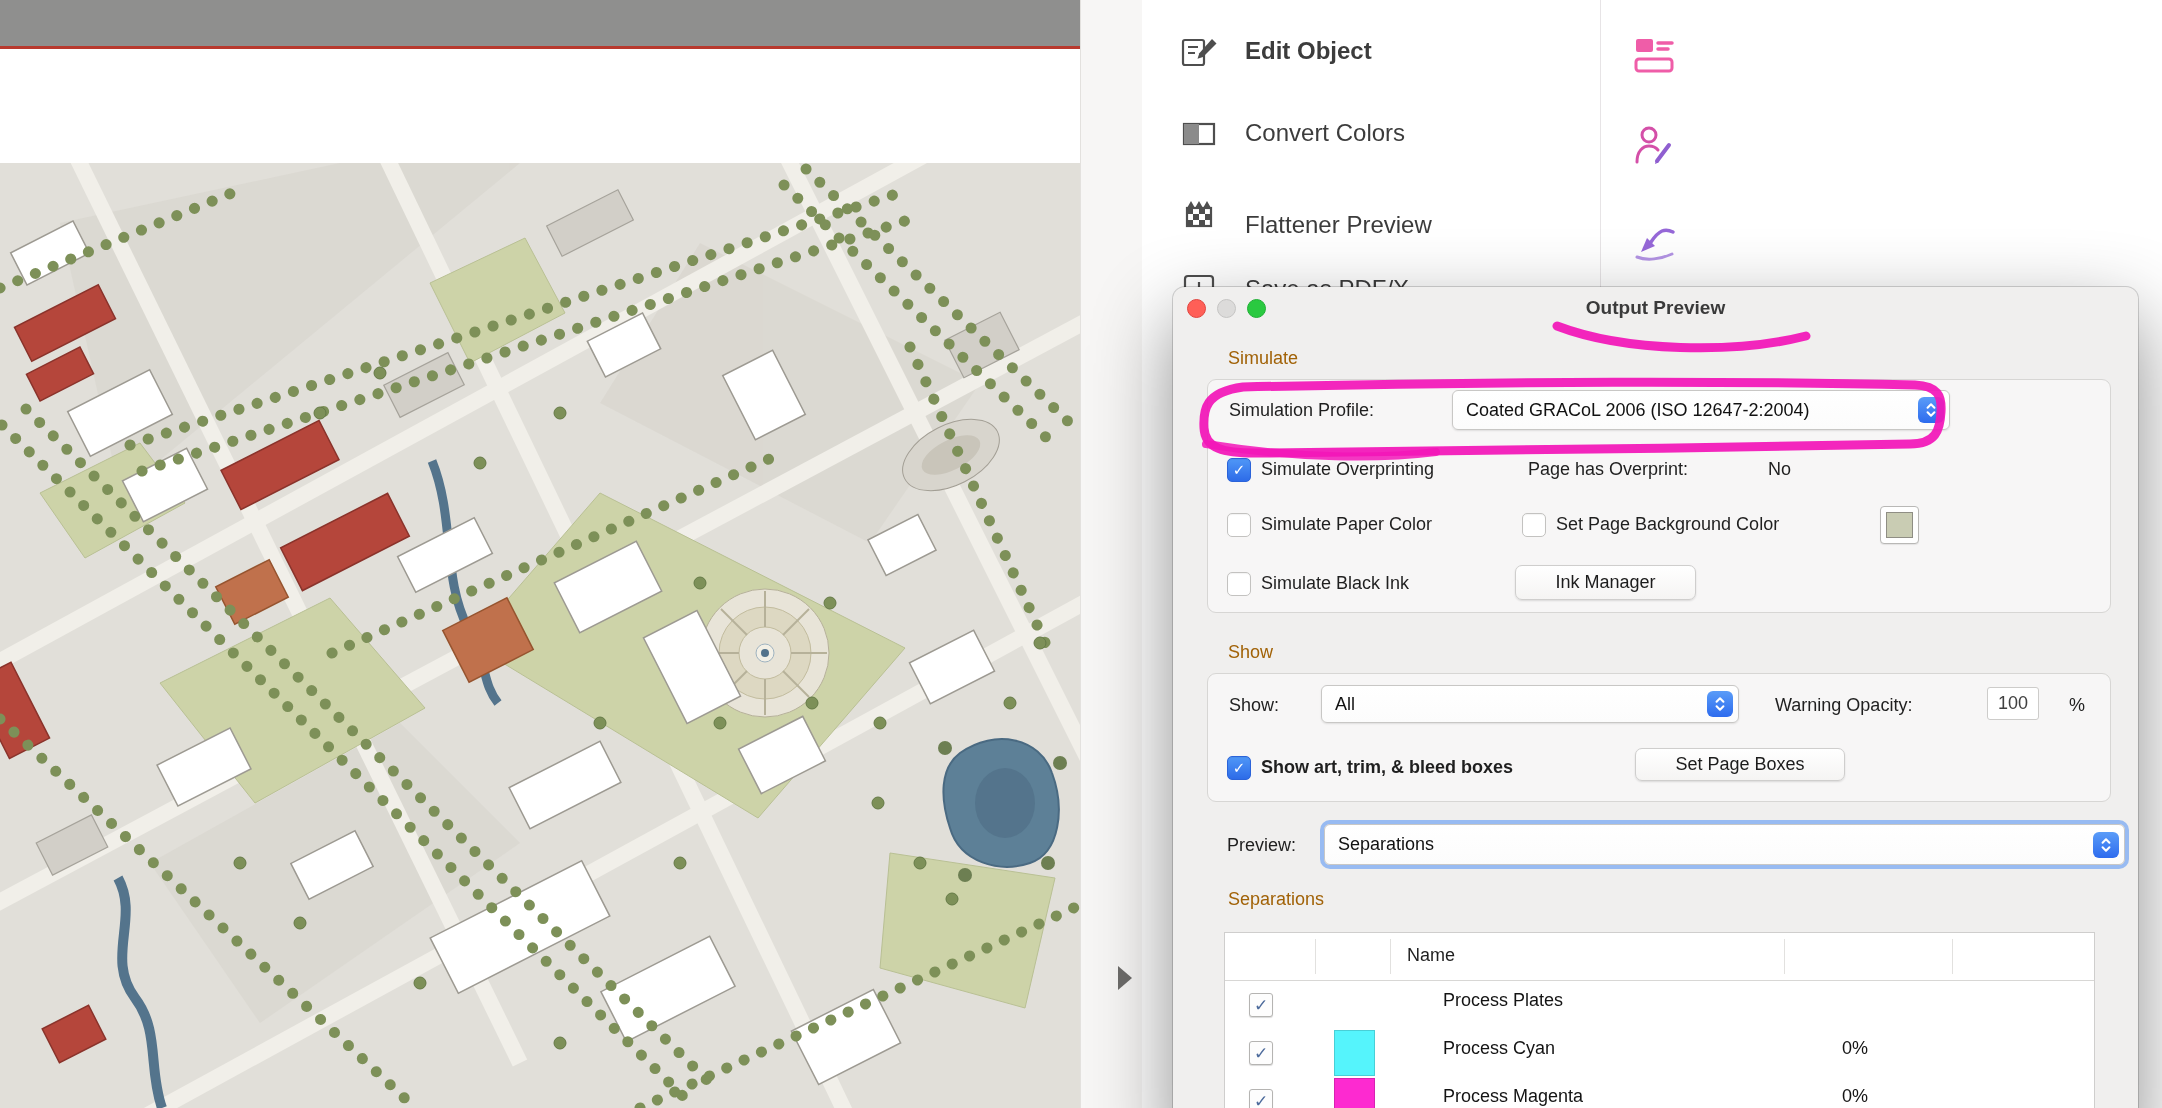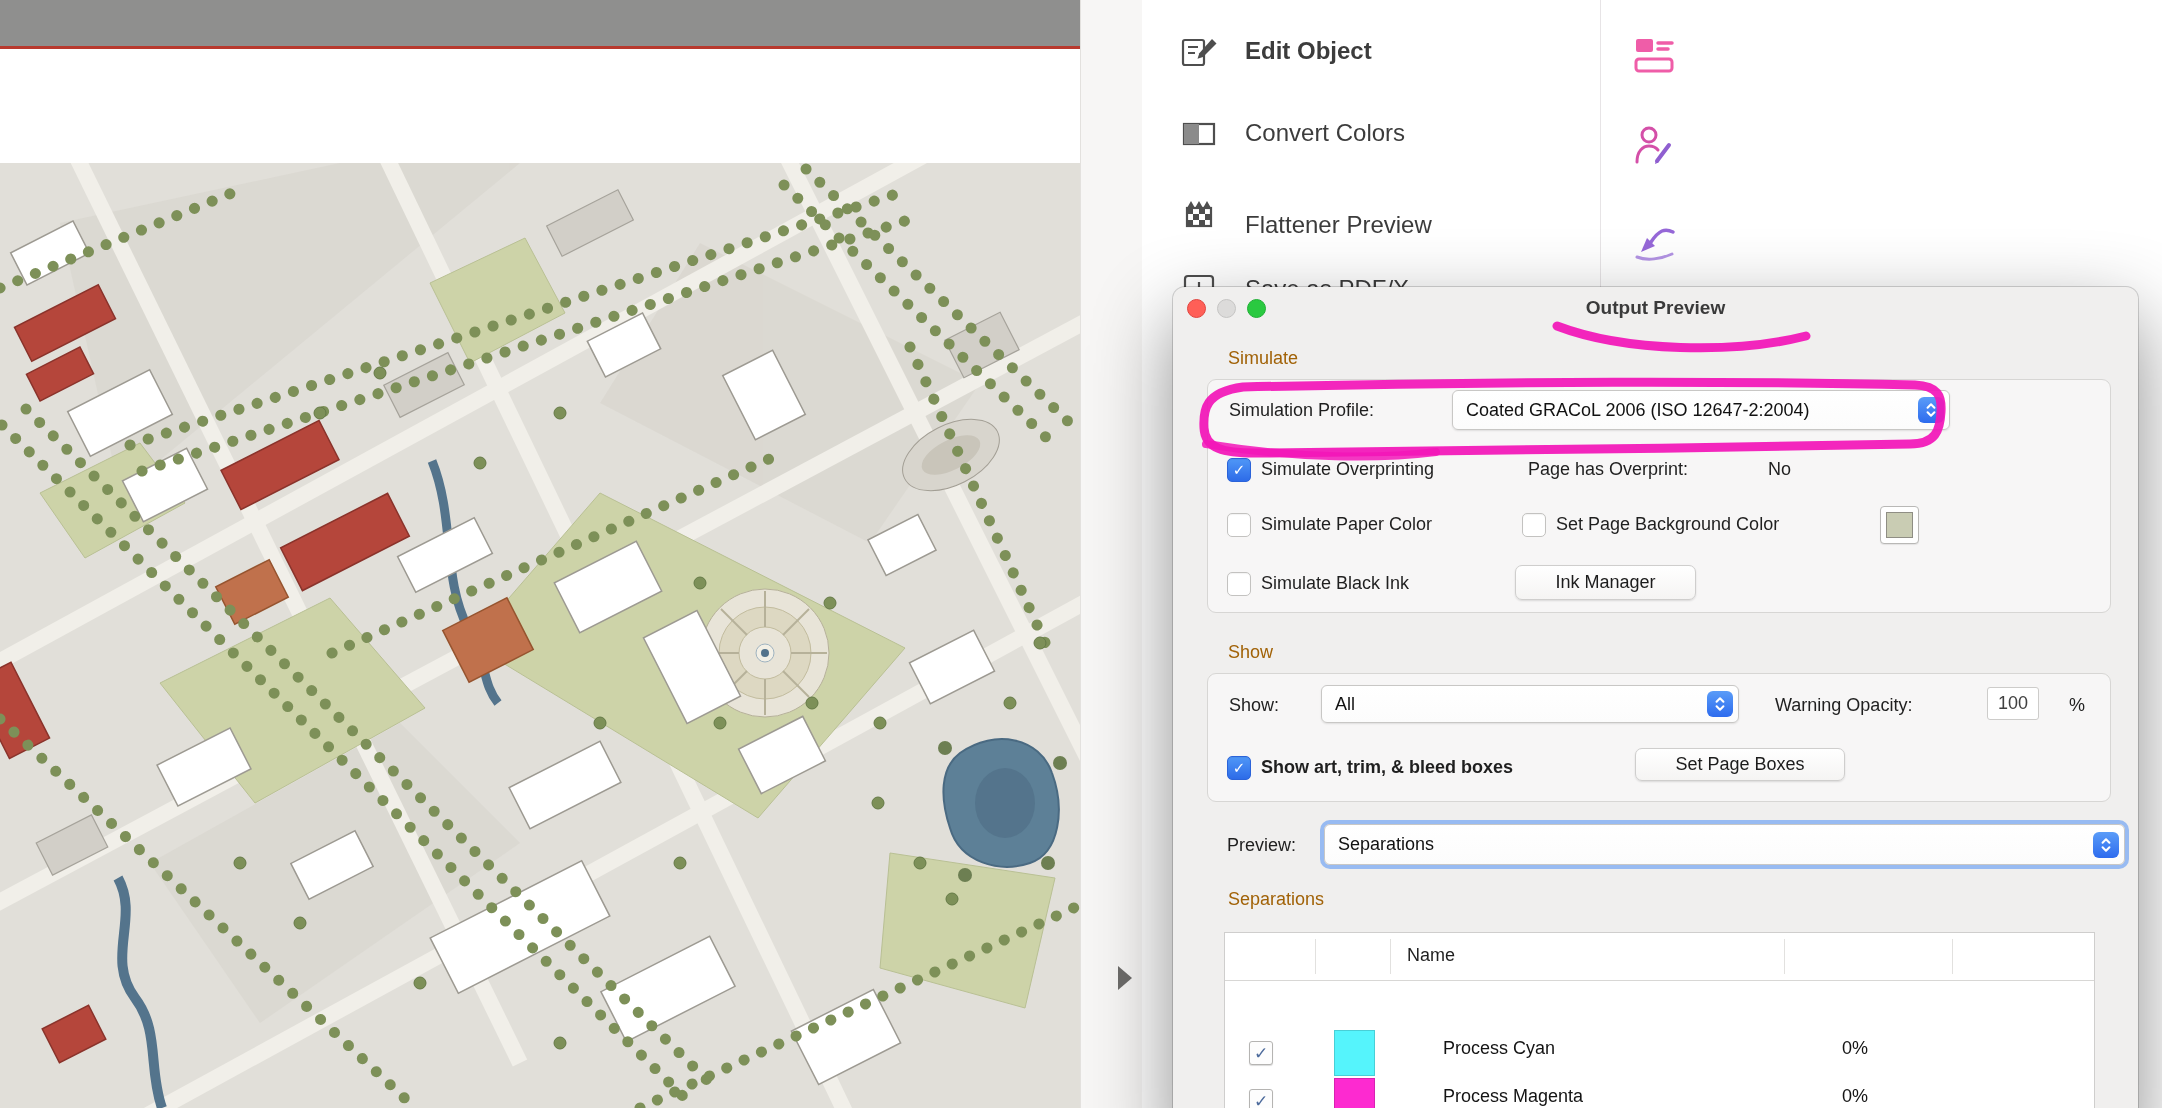--- a/index.html
+++ b/index.html
@@ -371,20 +371,25 @@
 
     <div class="section-label" style="left:55px;top:602px;">Separations</div>
     <div id="sep-table">
       <div id="sep-header">
         <div class="hline" style="left:90px;"></div>
           <div class="hline" style="left:165px;"></div>
         <div class="hline" style="left:559px;"></div>
           <div class="hline" style="left:727px;"></div>
         <div id="sep-name-h">Name</div>
       </div>
+      <div class="sep-row" style="top:47px;">
+        <div class="tcb checked" style="left:24px;top:13px;"></div>
+        <div class="sep-name">Process Plates</div>
+        <div class="sep-val"></div>
+      </div>
       <div class="sep-row" style="top:95px;">
         <div class="tcb checked" style="left:24px;top:13px;"></div>
         <div class="sep-swatch" style="background: rgb(85, 244, 252);"></div>
         <div class="sep-name">Process Cyan</div>
         <div class="sep-val">0%</div>
       </div>
       <div class="sep-row" style="top:143px;">
         <div class="tcb checked" style="left:24px;top:13px;"></div>
         <div class="sep-swatch" style="background: rgb(253, 42, 208);"></div>
         <div class="sep-name">Process Magenta</div>

